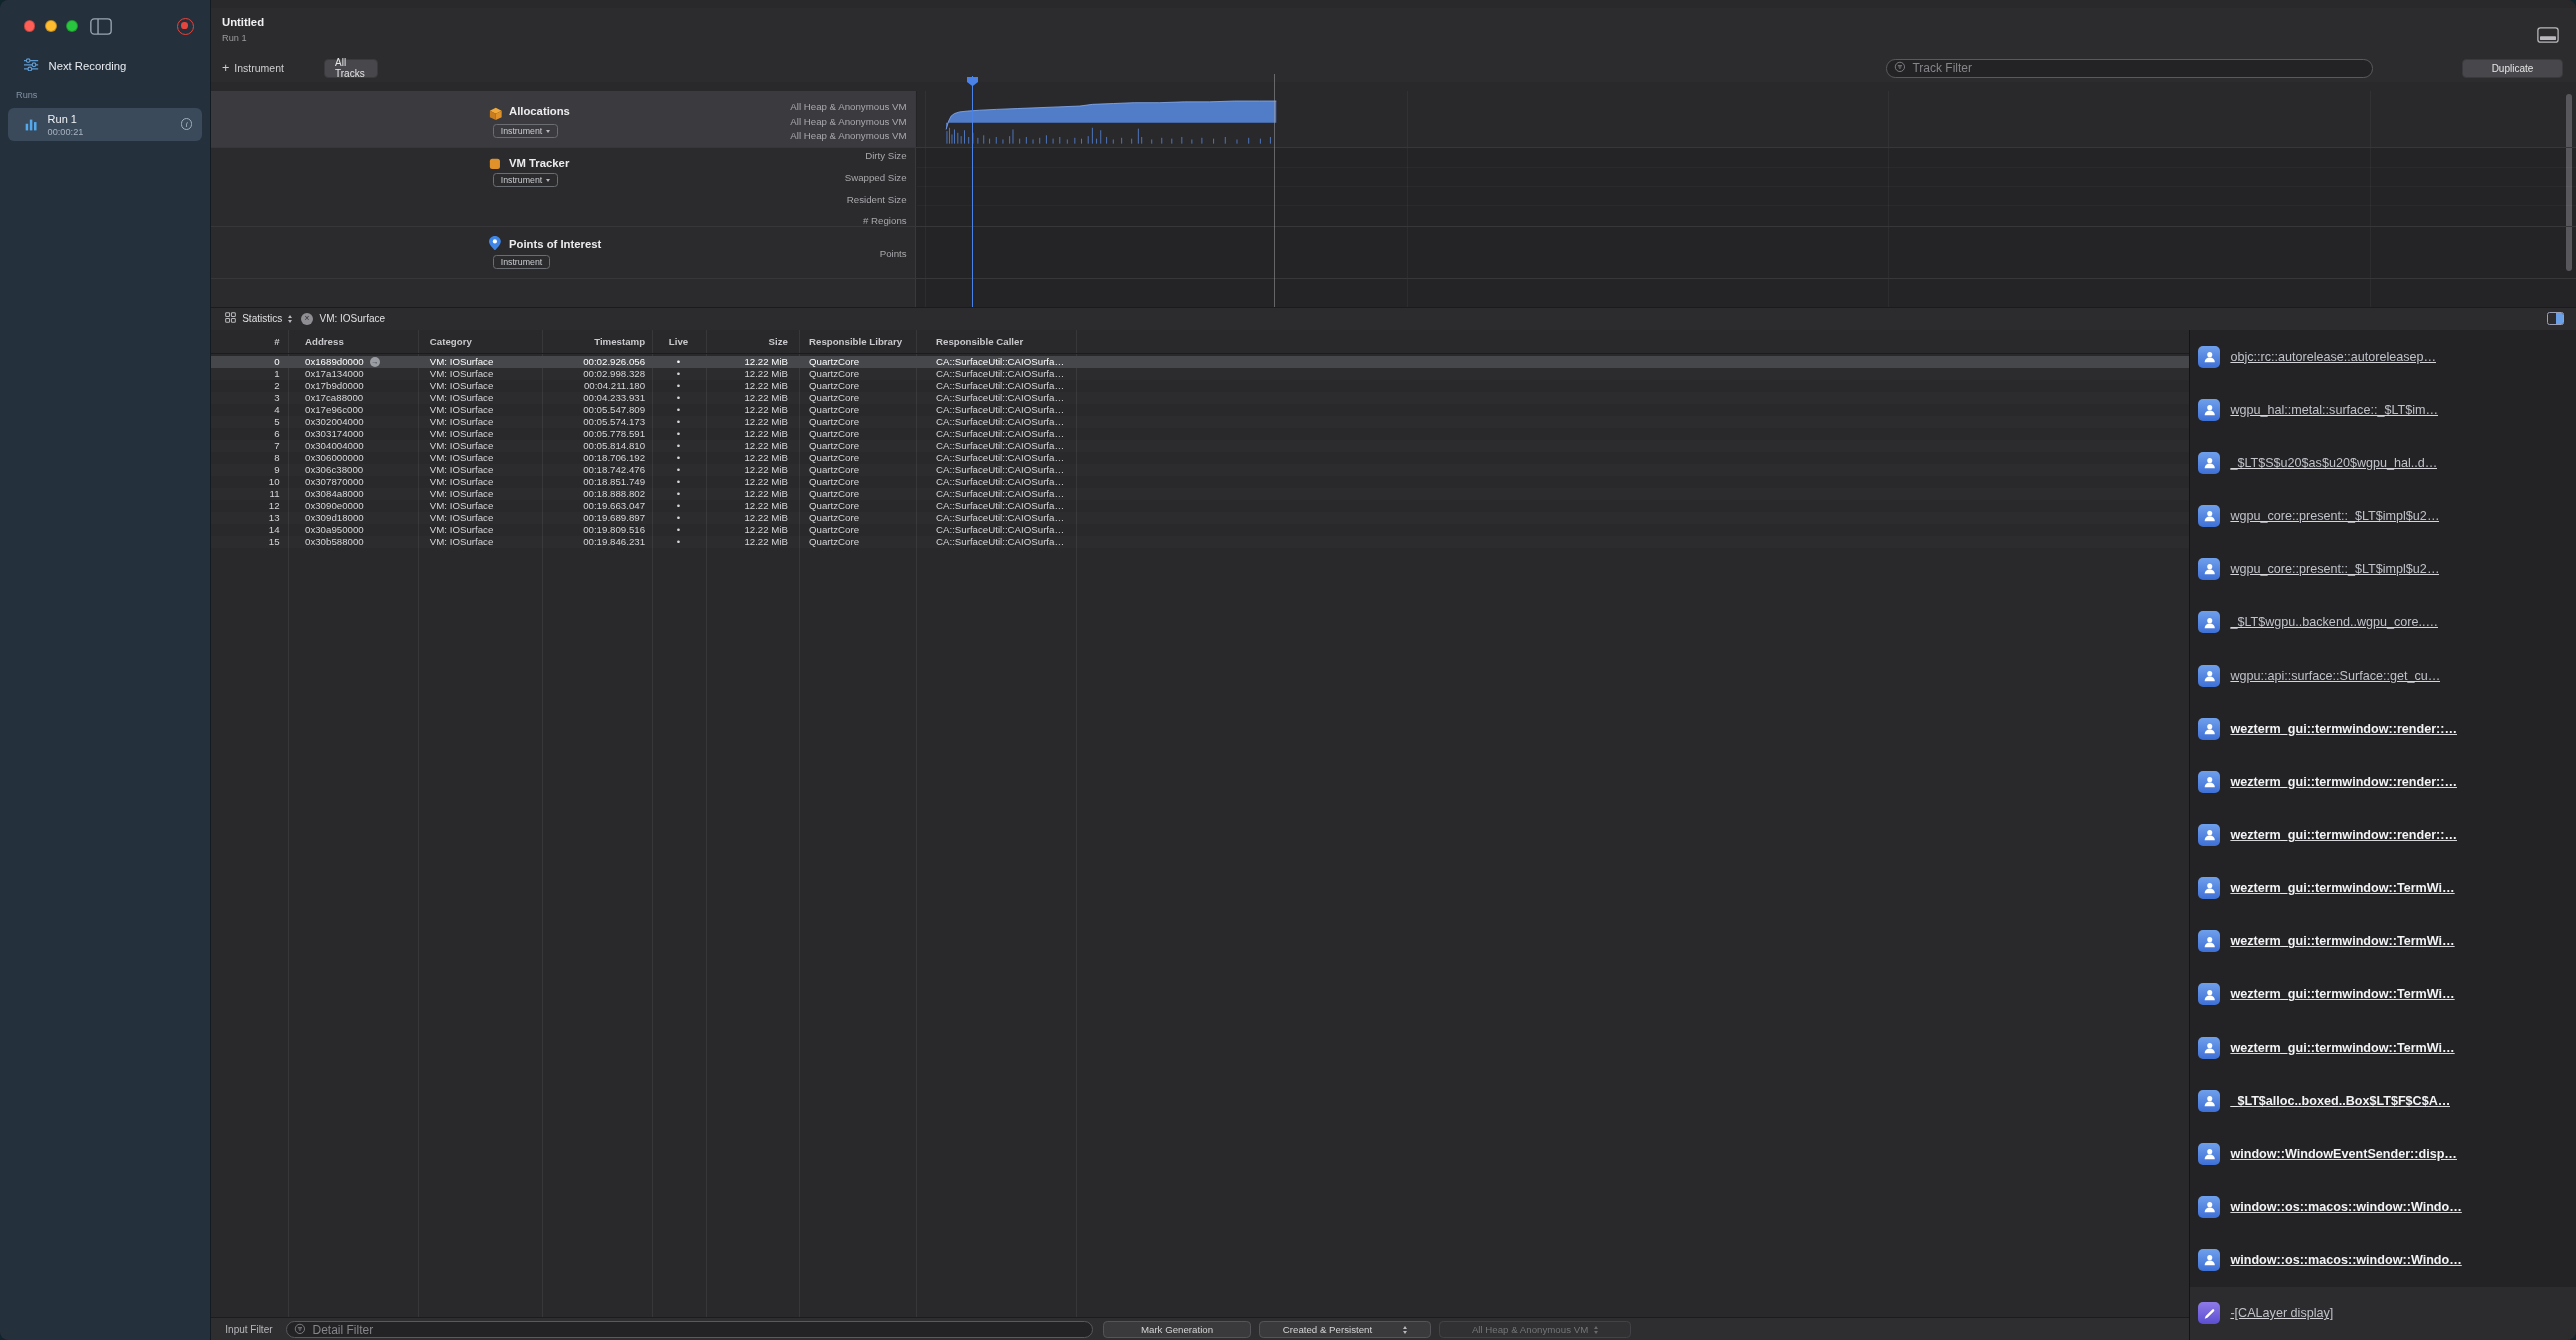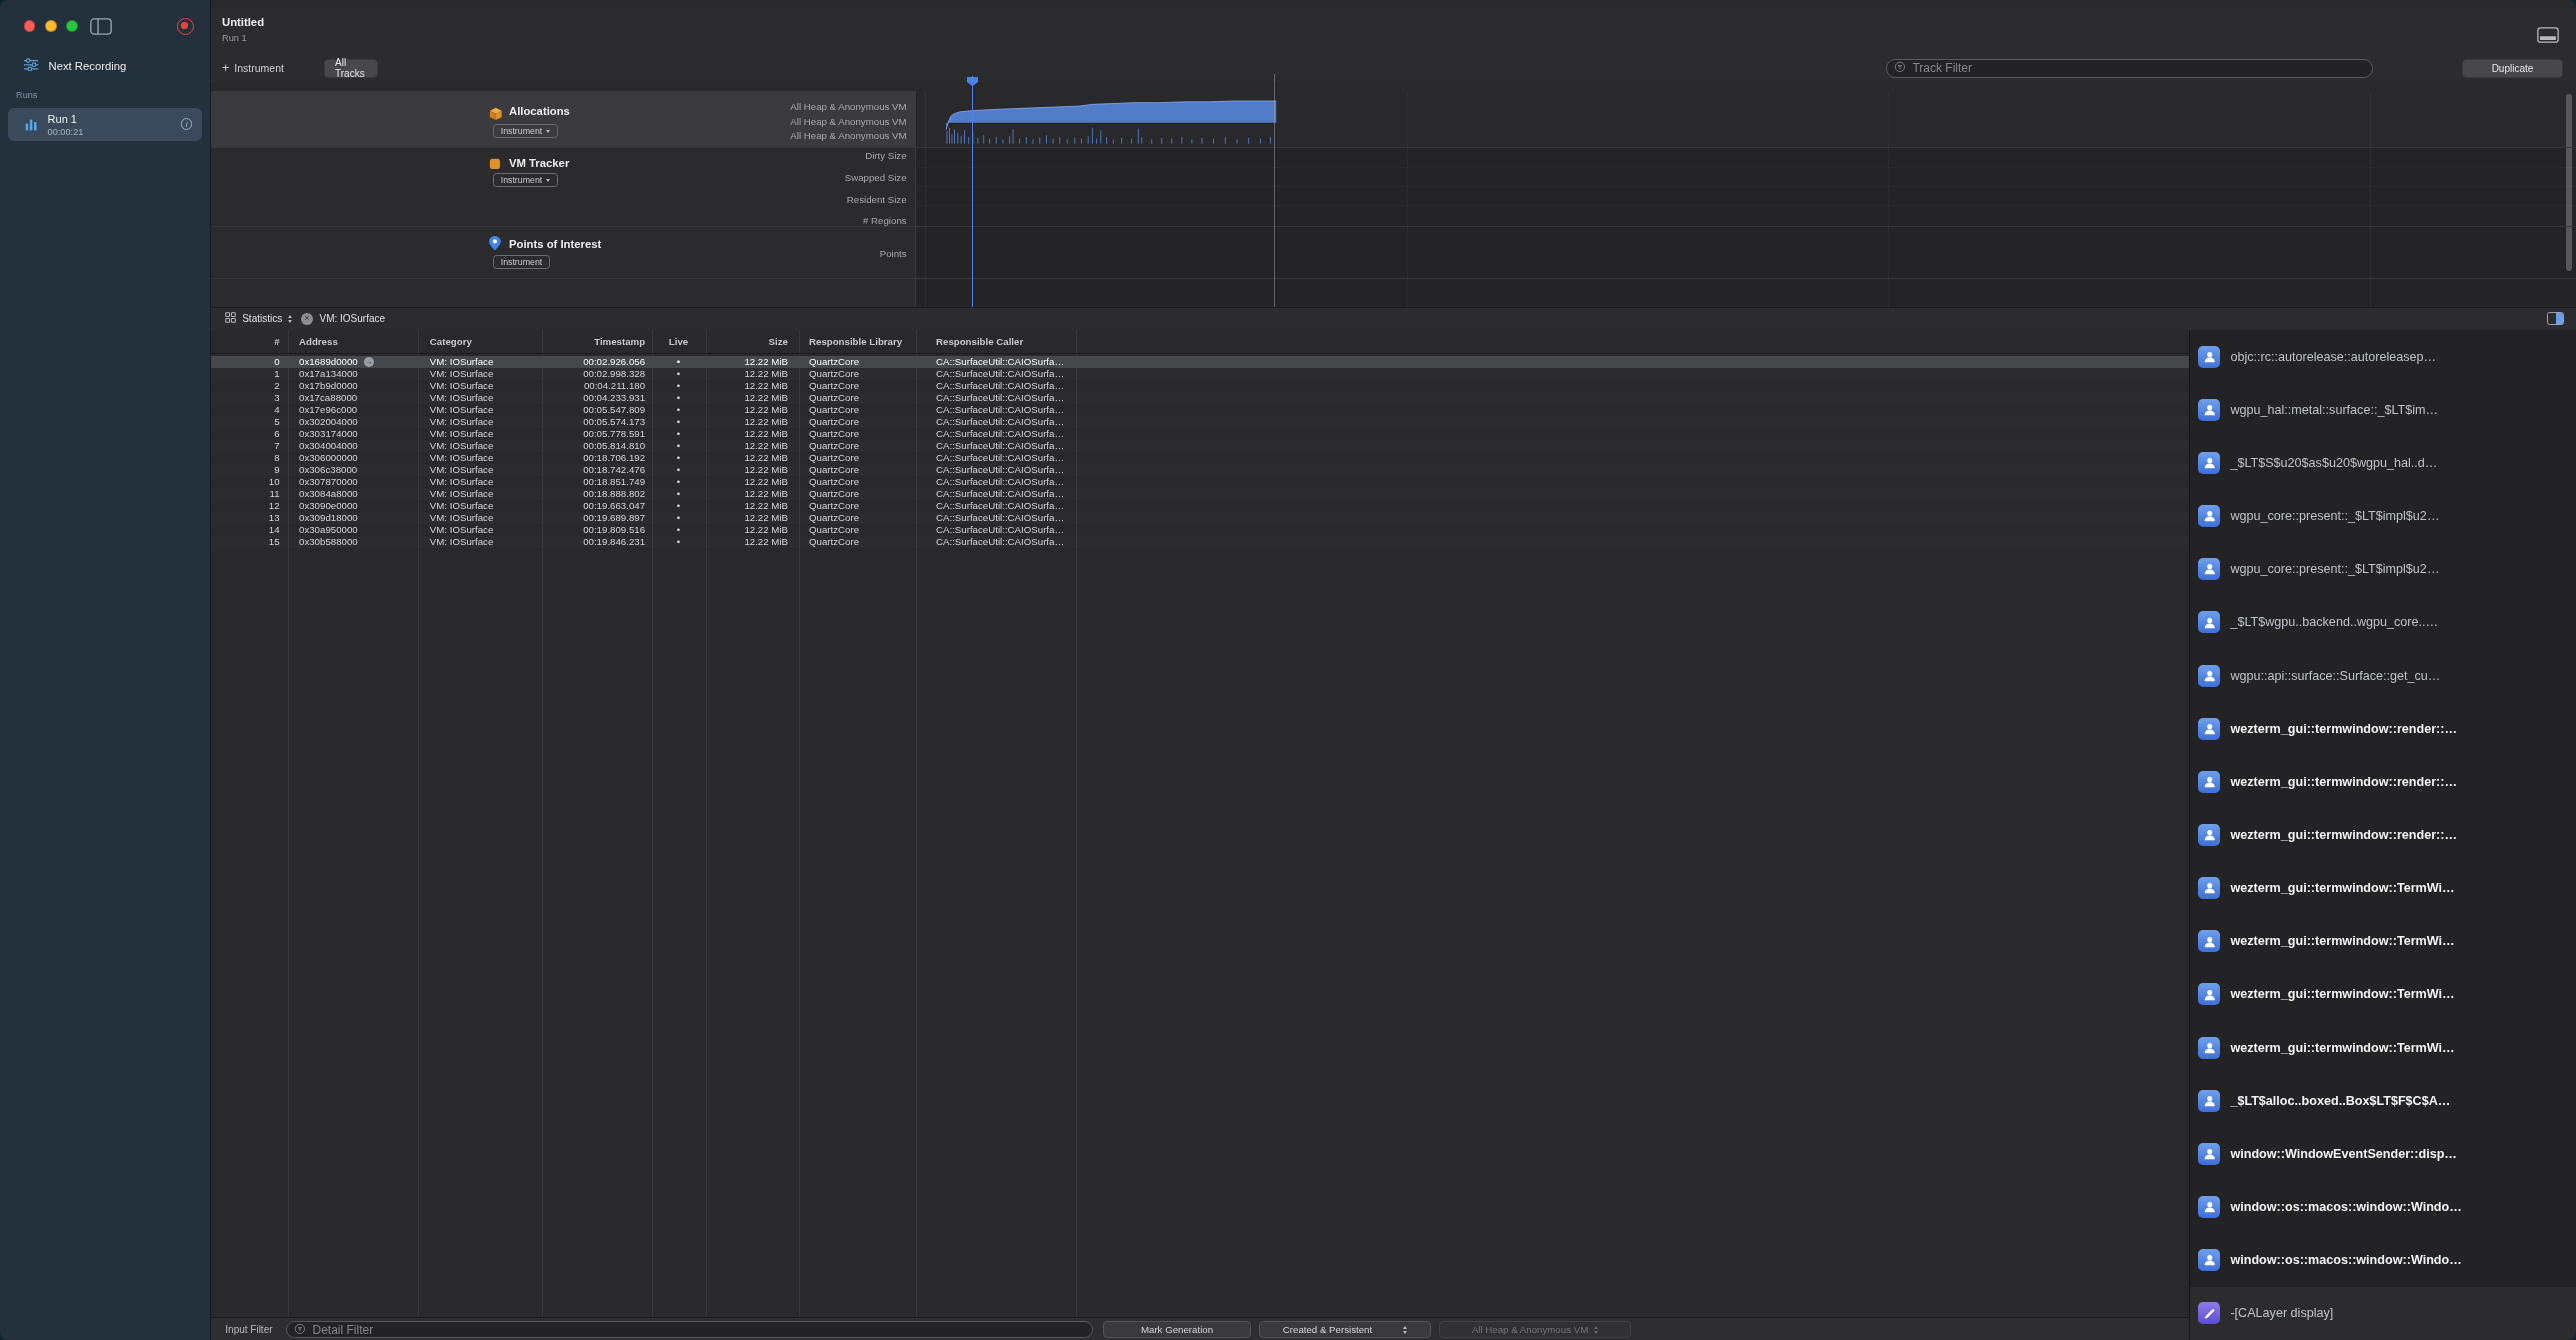--- a/index.html
+++ b/index.html
@@ -98,21 +98,21 @@
 
   
   .table-area{position:absolute;left:0;top:330px;width:1978px;bottom:23.5px;background:#29292b;overflow:hidden;}
   .colline{position:absolute;top:0;bottom:0;width:0.8px;background:#37373a;}
   .cl0{left:77px;}.cl1{left:207px;}.cl2{left:331px;}.cl3{left:441px;}.cl4{left:495px;}.cl5{left:588px;}.cl6{left:705px;}.cl7{left:865px;}
   .thead{position:absolute;left:0;top:0;right:0;height:24.4px;display:flex;align-items:center;border-bottom:0.8px solid #1c1c1e;
          font-size:9.7px;font-weight:600;color:#c9c9cd;}
   .tbody{position:absolute;left:0;top:26px;right:0;}
   .cell{flex:none;overflow:hidden;white-space:nowrap;}
   .c-num{width:77px;text-align:right;padding-right:8.4px;}
-  .c-addr{width:130px;padding-left:11px;display:flex;align-items:center;gap:5.9px;}
+  .c-addr{width:130px;padding-left:17px;display:flex;align-items:center;gap:5.9px;}
   .c-cat{width:124px;padding-left:11.8px;}
   .c-ts{width:109px;text-align:right;padding-right:5.9px;}
   .c-live{width:55px;text-align:center;}
   .c-size{width:92px;text-align:right;padding-right:10px;}
   .c-lib{width:118px;padding-left:11px;}
   .c-caller{width:160px;padding-left:20px;}
   .trow{display:flex;align-items:center;height:12px;line-height:12px;font-size:9.7px;color:#d6d6da;}
   .trow:nth-child(even){background:rgba(255,255,255,0.015);}
   .trow.selected{background:#45474b;color:#ffffff;}
   .jump{display:inline-block;width:10px;height:10px;border-radius:50%;background:#9a9da3;color:#2b2b2e;
@@ -125,21 +125,21 @@
   .fb-btn{position:absolute;top:3.4px;height:17px;background:#3a3a3c;border:0.8px solid #555559;border-radius:4.2px;
           font-size:9.7px;color:#d5d5d7;display:flex;align-items:center;justify-content:center;gap:5.9px;padding:0 8.4px;}
   .fb-mark{left:892px;width:148px;}
   .fb-created{left:1048px;width:172px;gap:31px;}
   .fb-scope{left:1228px;width:192px;background:#313133;border-color:#434347;color:#737577;}
   .fb-scope .tri-up{border-bottom-color:#6a6a6e;}
   .fb-scope .tri-dn{border-top-color:#6a6a6e;}
 
   
   .stack-panel{position:absolute;left:1978px;top:330px;right:0;bottom:0;background:#232326;border-left:0.8px solid #141416;
-               display:flex;flex-direction:column;}
+               display:flex;flex-direction:column;text-decoration:underline;}
   .frame{flex:1;display:flex;align-items:center;padding-left:8.4px;gap:10px;min-height:0;}
   .frame.last{background:rgba(255,255,255,0.045);}
   .ficon{width:22px;height:22px;border-radius:5px;background:linear-gradient(180deg,#6fa0ec,#3e6fd6);
          display:flex;align-items:center;justify-content:center;flex:none;}
   .ficon.calayer{background:linear-gradient(180deg,#8f7ae8,#5b4fd0);}
   .flabel{font-size:12.6px;color:#bfc2c8;white-space:nowrap;overflow:hidden;max-width:328px;}
   .frame.user .flabel{color:#f3f4f6;font-weight:bold;}
   .stack-scrollbar{position:absolute;right:4.2px;top:94px;width:5.9px;height:177px;border-radius:3.4px;background:#57575c;}
 </style>
 </head>

